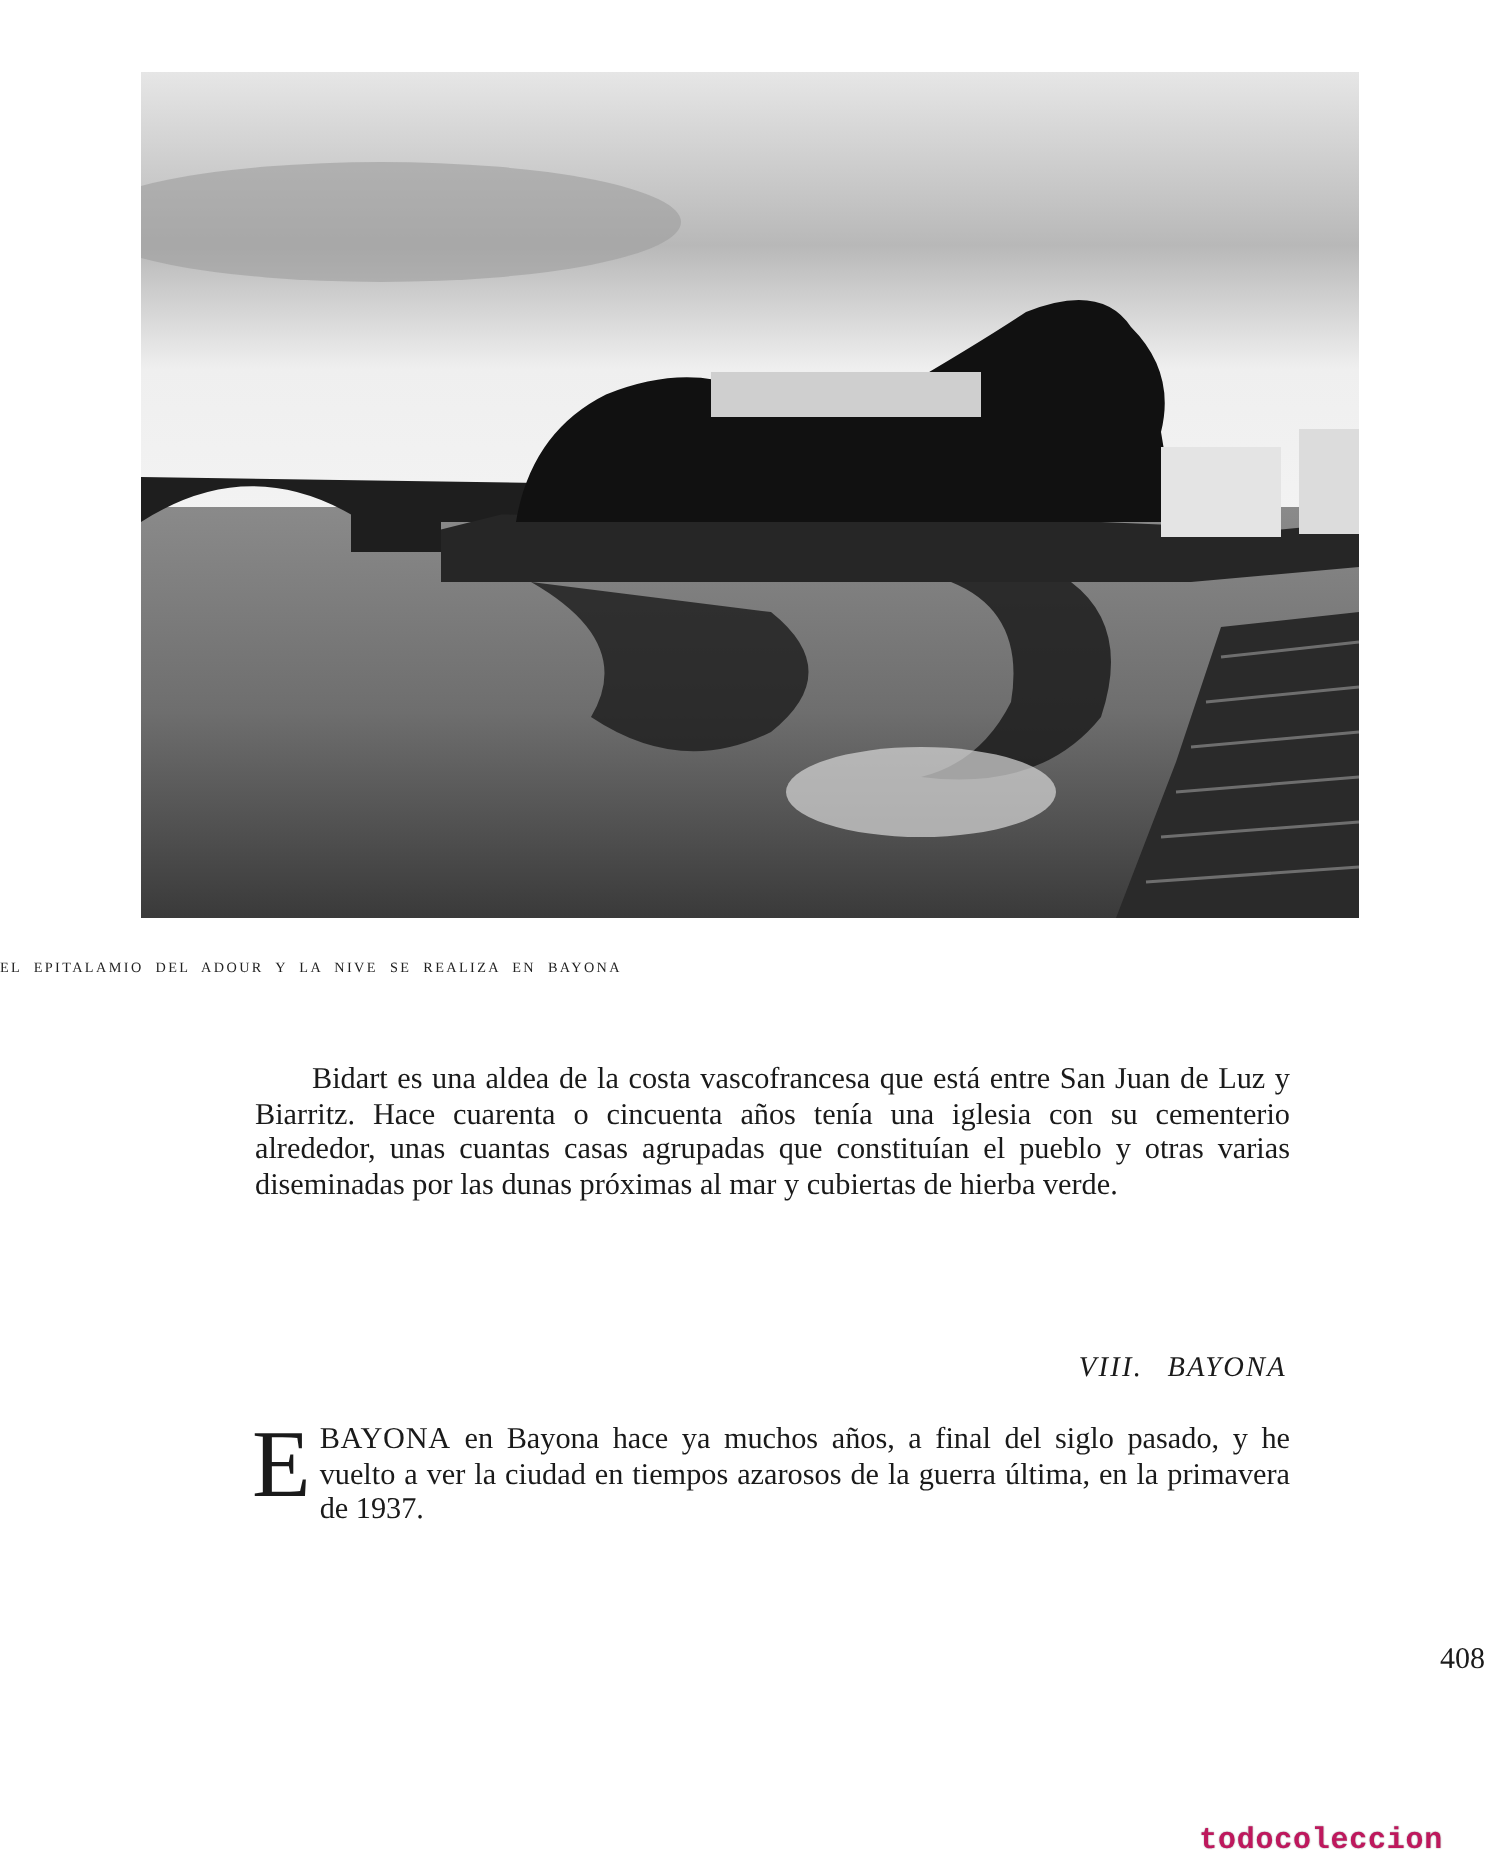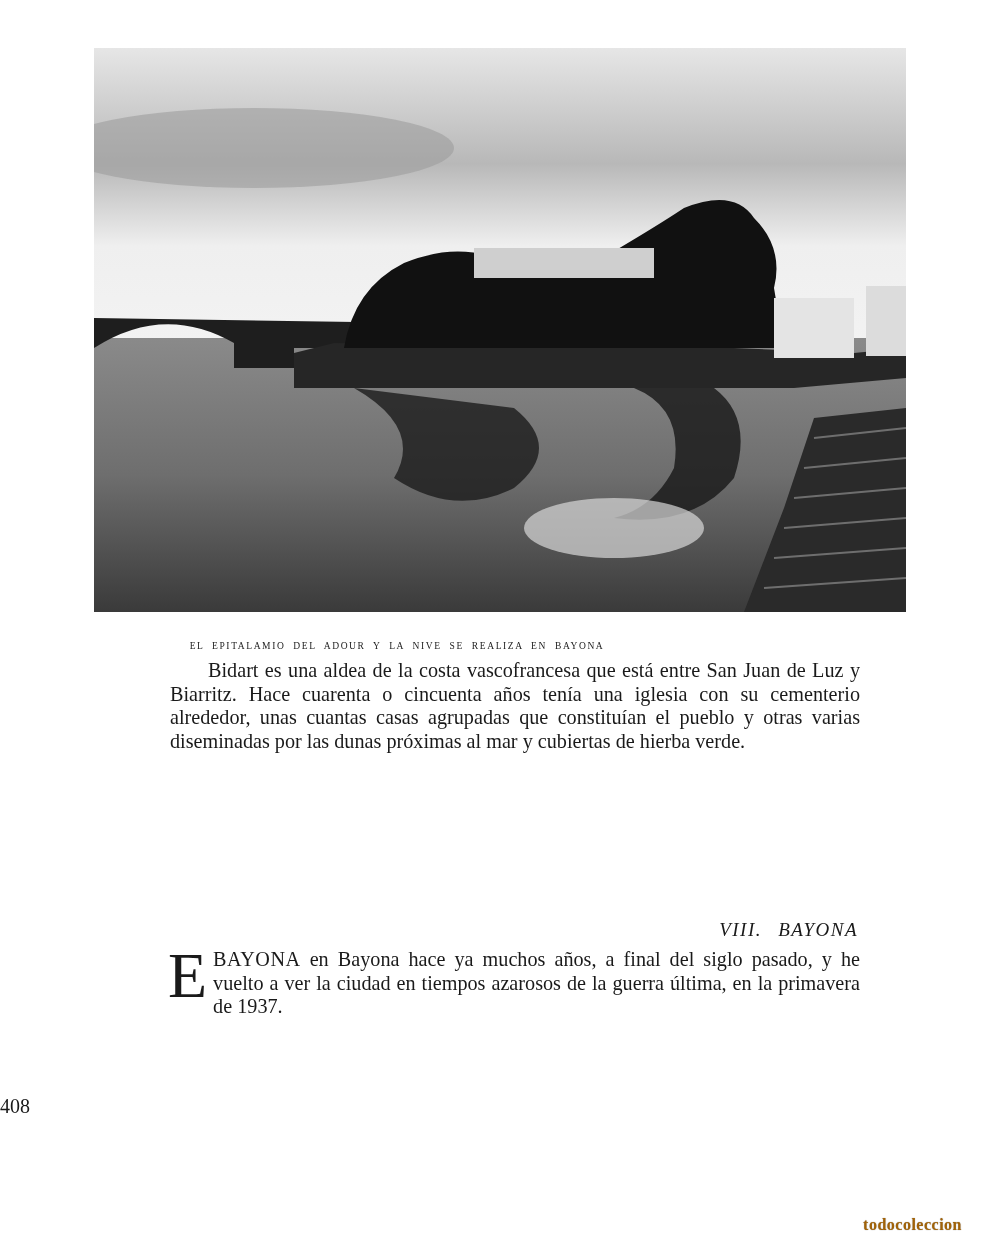--- a/index.html
+++ b/index.html
@@ -1,32 +1,32 @@
 <!DOCTYPE html>
 <html><head>
   <meta charset="utf-8">
   <style>
     html, body { margin: 0; padding: 0; background: #ffffff; }
     body { width: 990px; height: 1248px; position: relative; overflow: hidden;
            font-family: "Liberation Serif", "DejaVu Serif", serif; color: #1a1a1a; }
     .photo { position: absolute; left: 94px; top: 48px; width: 812px; height: 564px; overflow: hidden; background: #ddd; }
     .photo svg { display: block; width: 100%; height: 100%; }
-    .caption { position: absolute; left: 0; width: 794px; top: 641px; text-align: center;
+    .caption { position: absolute; left: 0; width: 794px; top: 641px; text-align: left;
                font-size: 9.5px; letter-spacing: 1.6px; word-spacing: 4px; color: #222; }
     .text { position: absolute; left: 170px; width: 690px; font-size: 20.2px; line-height: 23.6px; }
     .para { margin: 0; text-align: justify; text-align-last: left; }
     .para.indent { text-indent: 38px; }
-    .p1 { top: 659px; }
-    .heading { position: absolute; right: 132px; top: 901px; font-style: italic; font-size: 19px; letter-spacing: 1.5px; word-spacing: 10px; margin-top: 18px; }
+    .p1 { top: 708px; }
+    .heading { position: absolute; right: 132px; top: 901px; font-style: italic; font-size: 19px; letter-spacing: 1.5px; word-spacing: 10px; }
     .p3 { top: 948px; }
     .dropcap { float: left; font-size: 64px; line-height: 48px; margin: 4px 6px -4px -2px; }
     .sc { font-variant: small-caps; letter-spacing: 0.5px; }
-    .pagenum { position: absolute; left: 0; width: 990px; text-align: left; top: 1095px; font-size: 20px; }
-    .watermark { position: absolute; right: 28px; top: 1216px; font-family: Liberation Serif, serif; font-weight: bold;
-                 font-size: 16px; color: #a16207; text-shadow: 0 0 1px #bbb, 0 0 1px #bbb; letter-spacing: 0.5px; }
+    .pagenum { position: absolute; left: 0; width: 990px; text-align: right; top: 1095px; font-size: 20px; }
+    .watermark { position: absolute; right: 28px; top: 1216px; font-family: Liberation Mono, monospace; font-weight: bold;
+                 font-size: 20px; color: #be185d; text-shadow: 0 0 1px #bbb, 0 0 1px #bbb; letter-spacing: 0.5px; }
   </style>
 </head>
 <body>
 
 <div class="photo">
   <svg viewBox="0 0 812 564" preserveAspectRatio="none">
     <defs>
       <linearGradient id="sky" x1="0" y1="0" x2="0" y2="1">
         <stop offset="0" stop-color="#e6e6e6"></stop>
         <stop offset="0.35" stop-color="#b8b8b8"></stop>

